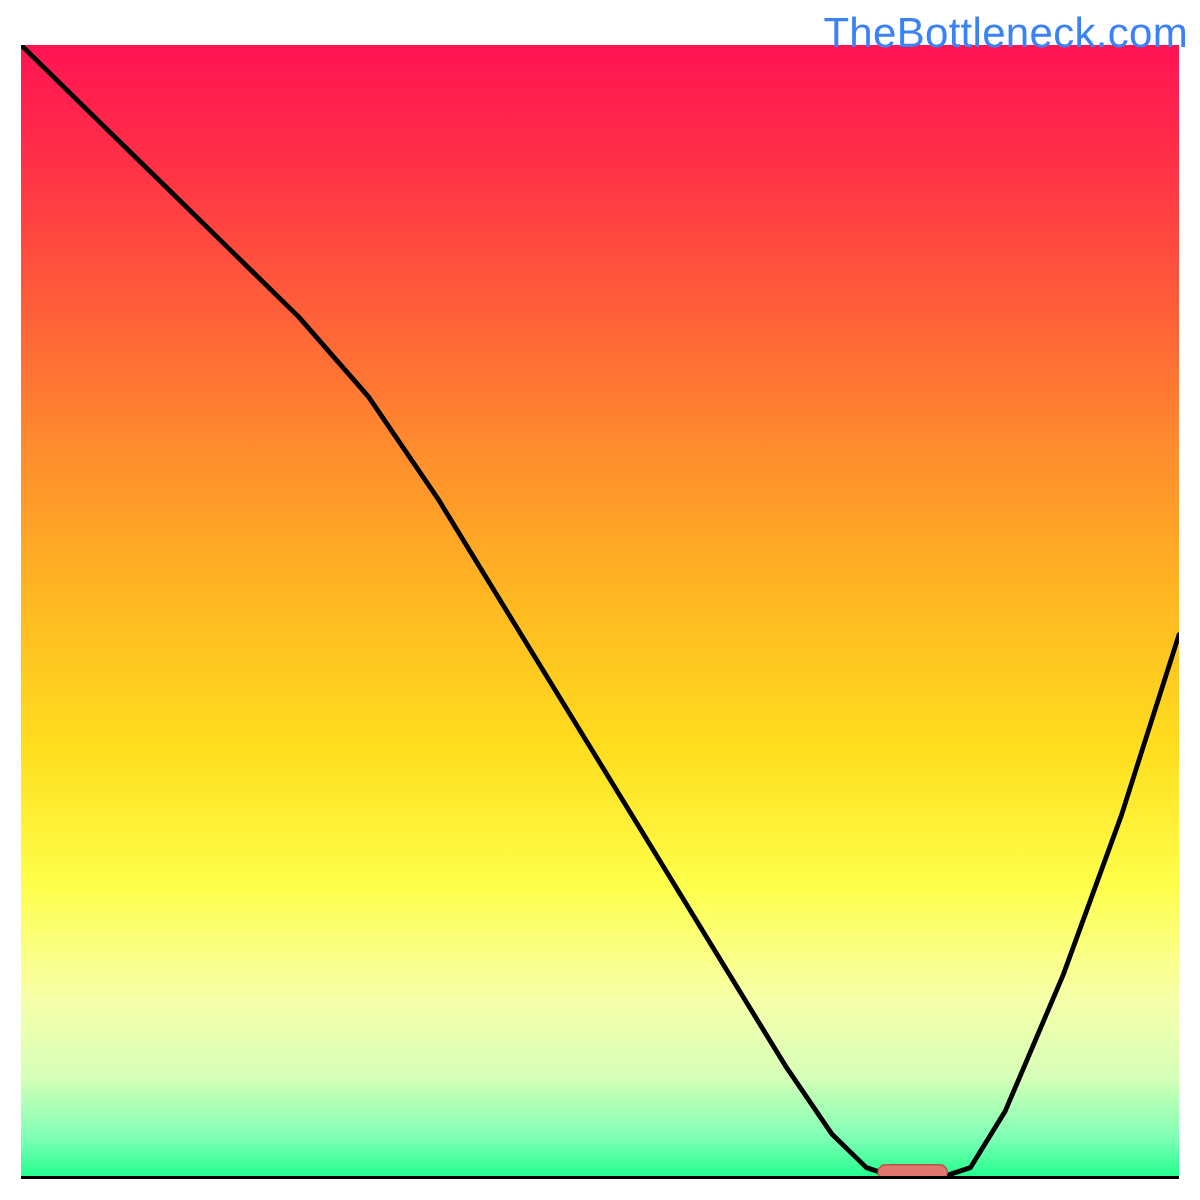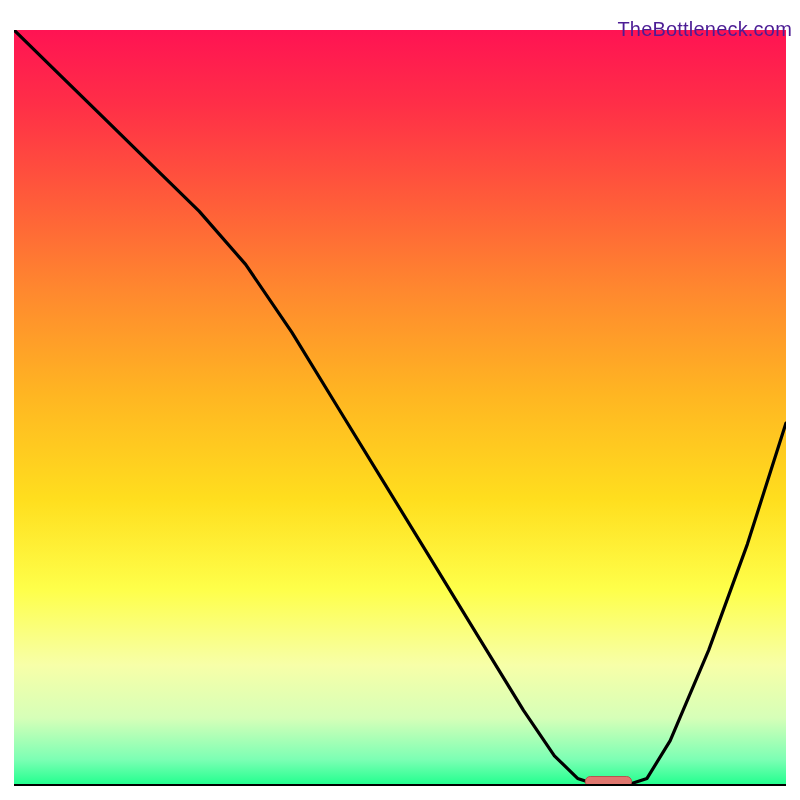--- a/index.html
+++ b/index.html
@@ -11,24 +11,24 @@
     background: #ffffff;
     font-family: Arial, Helvetica, sans-serif;
   }
   .chart-wrap {
     position: relative;
     width: 800px;
     height: 800px;
   }
   .watermark {
     position: absolute;
-    top: 18px;
+    top: 6px;
     right: 8px;
-    color: #4c1d95;
-    font-size: 20px;
+    color: #3b82f6;
+    font-size: 28px;
     font-weight: 500;
     letter-spacing: 0.2px;
     z-index: 10;
   }
   .plot {
     position: absolute;
     left: 14px;
     top: 30px;
     width: 772px;
     height: 756px;

